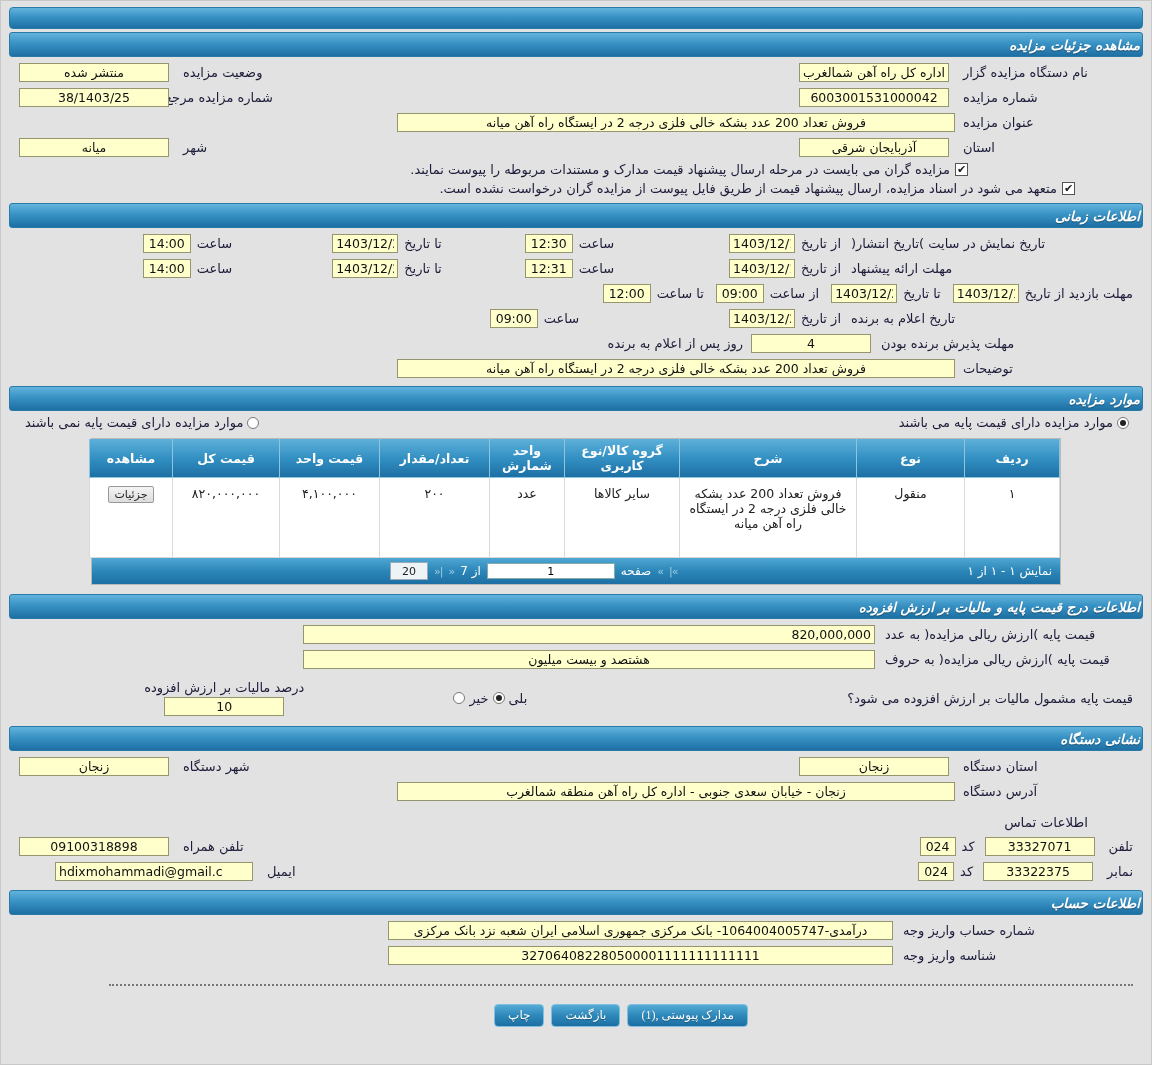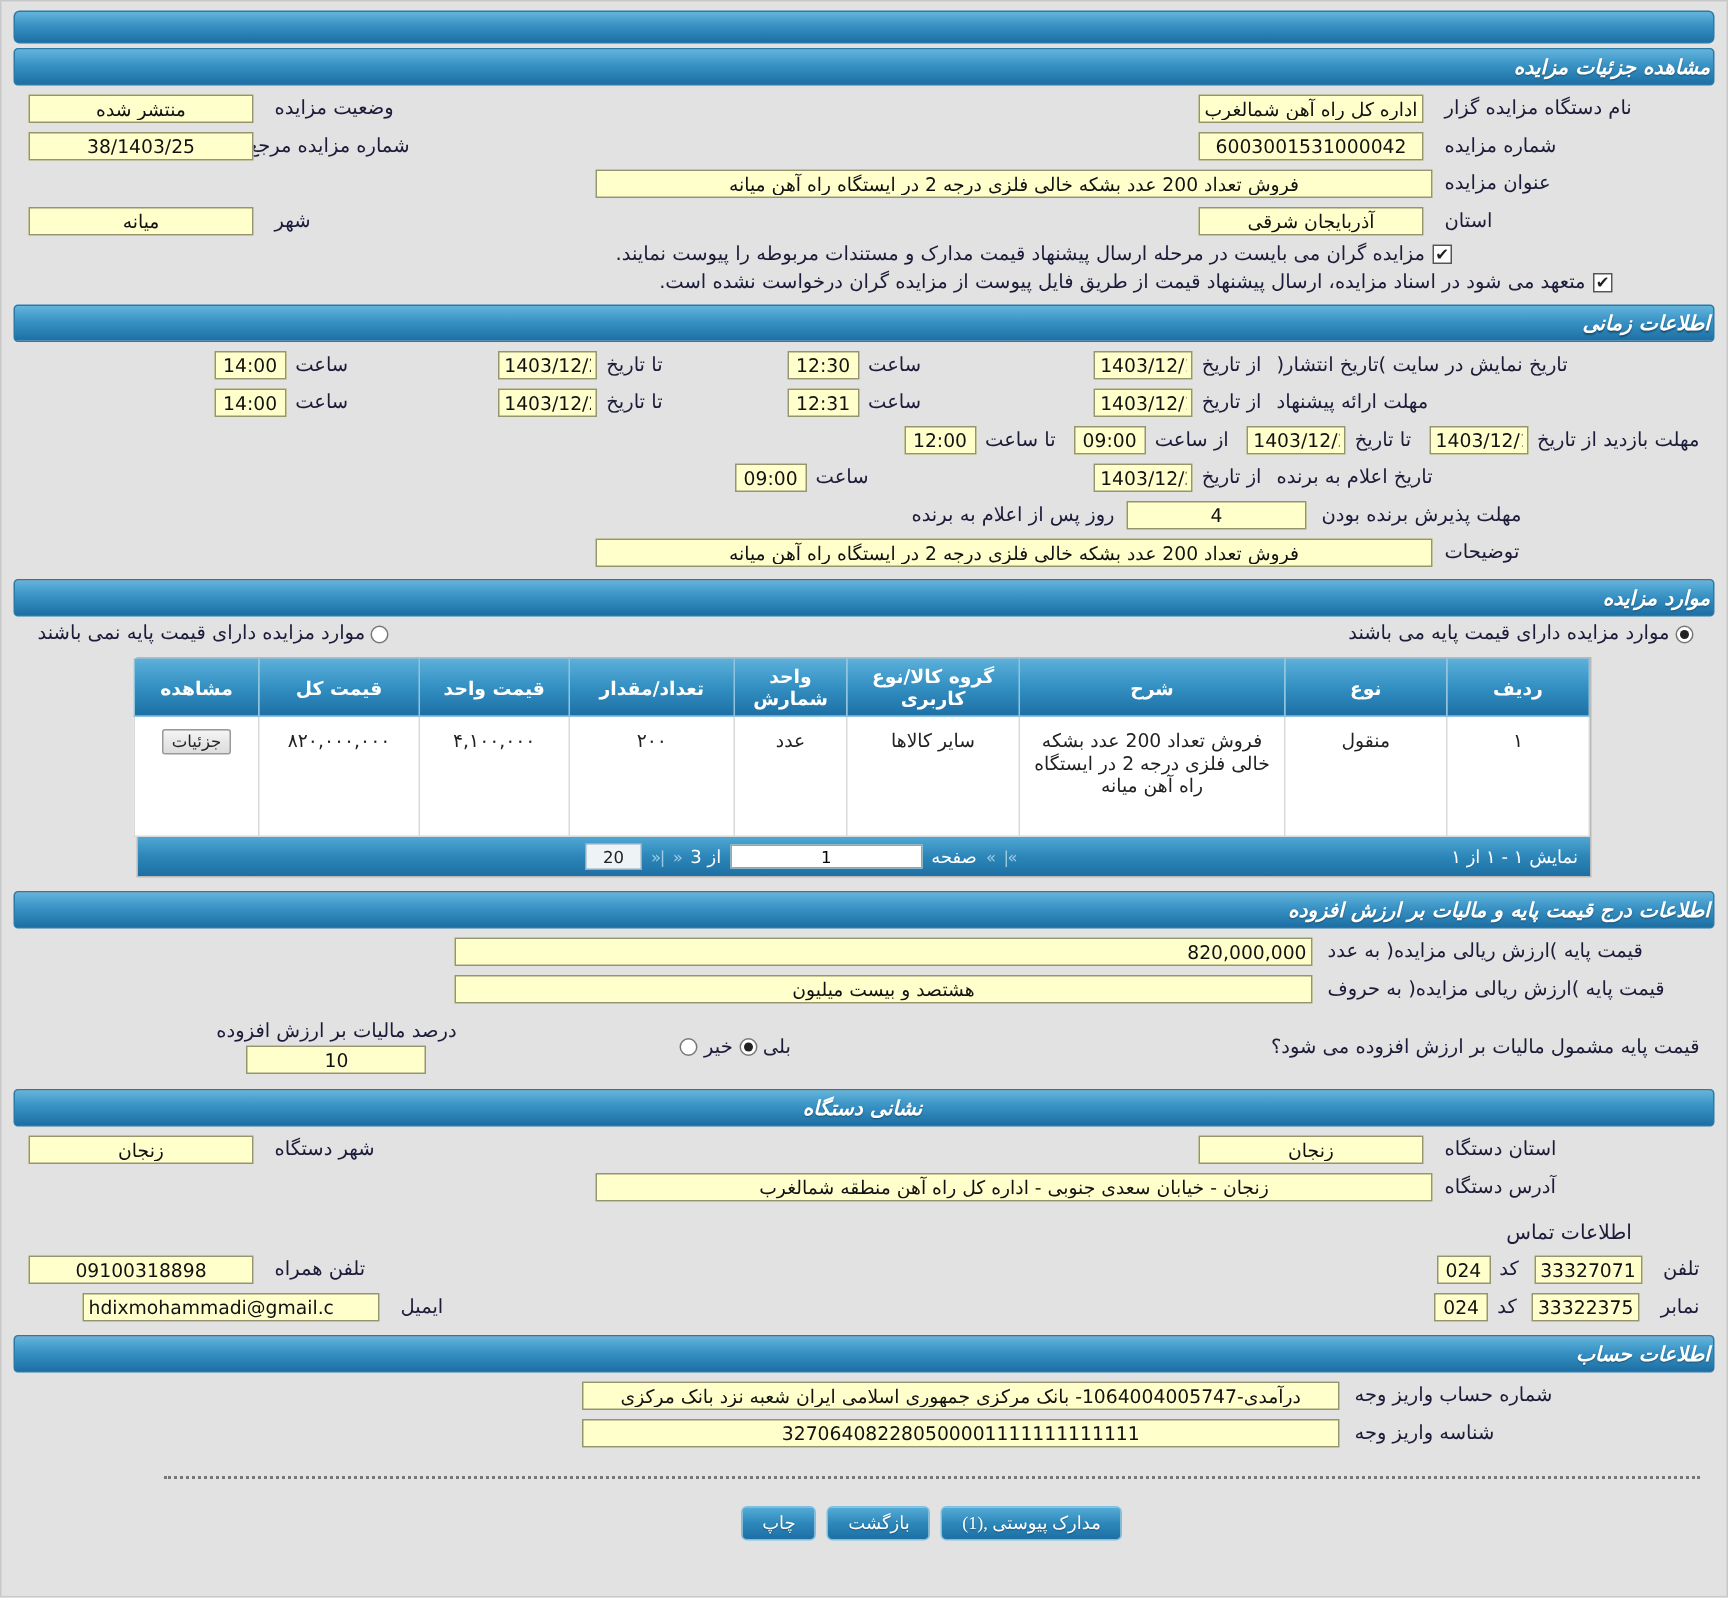--- a/index.html
+++ b/index.html
@@ -52,21 +52,21 @@
     border:1px solid #96966e;
     height:19px;
     font-family:"DejaVu Sans", sans-serif;
     font-size:12.5px;
     color:#111;
     text-align:center;
     padding:0 3px;
     outline:none;
   }
   .w150 { width:150px; } .w66 { width:66px; } .w48 { width:48px; }
-  .w120 { width:120px; } .w88 { width:72px; } .w36 { width:36px; }
+  .w120 { width:120px; } .w88 { width:110px; } .w36 { width:36px; }
   .w214 { width:198px;margin-left:36px; } .w505 { width:505px; } .w558 { width:558px; } .w572 { width:572px; }
   .ltr { direction:ltr; }
   .alignr { text-align:right; }
   .alignl { text-align:left; }
   
   .cb {
     width:13px; height:13px; background:#fff;
     border:1px solid #555; display:inline-flex;
     align-items:center; justify-content:center;
     font-size:11px; line-height:11px; color:#222;
@@ -348,21 +348,21 @@
         </tr>
       </tbody>
     </table>
     <div class="pager">
       <span class="showing">نمایش ۱ - ۱ از ۱</span>
       <div class="center">
         <span class="pgicon">»|</span>
         <span class="pgicon">»</span>
         <span>صفحه</span>
         <input class="pg-input ltr" value="1" style="">
-        <span>از 3</span>
+        <span>از 7</span>
         <span class="pgicon">«</span>
         <span class="pgicon">|«</span>
         <span class="pg-size ltr">20</span>
       </div>
     </div>
   </div>
 
   <div class="bar titlebar" style="margin-top:9px;">
     <span class="bar-text">اطلاعات درج قیمت پایه و مالیات بر ارزش افزوده</span>
   </div>
@@ -383,21 +383,21 @@
         <span class="lbl">خیر</span>
         <span class="radio"></span>
       </div>
       <div class="vat-pct">
         <span class="lbl">درصد مالیات بر ارزش افزوده</span>
         <input class="field w120 ltr" readonly="" value="10" style="">
       </div>
     </div>
   </div>
 
-  <div class="bar titlebar" style="margin-top:8px;justify-content:center;">
+  <div class="bar titlebar" style="margin-top:8px;">
     <span class="bar-text">نشانی دستگاه</span>
   </div>
   <div>
     <div class="frow">
       <div class="grp">
         <span class="lbl lblcol">استان دستگاه</span>
         <input class="field w150" readonly="" value="زنجان" style="">
       </div>
       <div class="grp">
         <span class="lbl lblcol-sm">شهر دستگاه</span>

